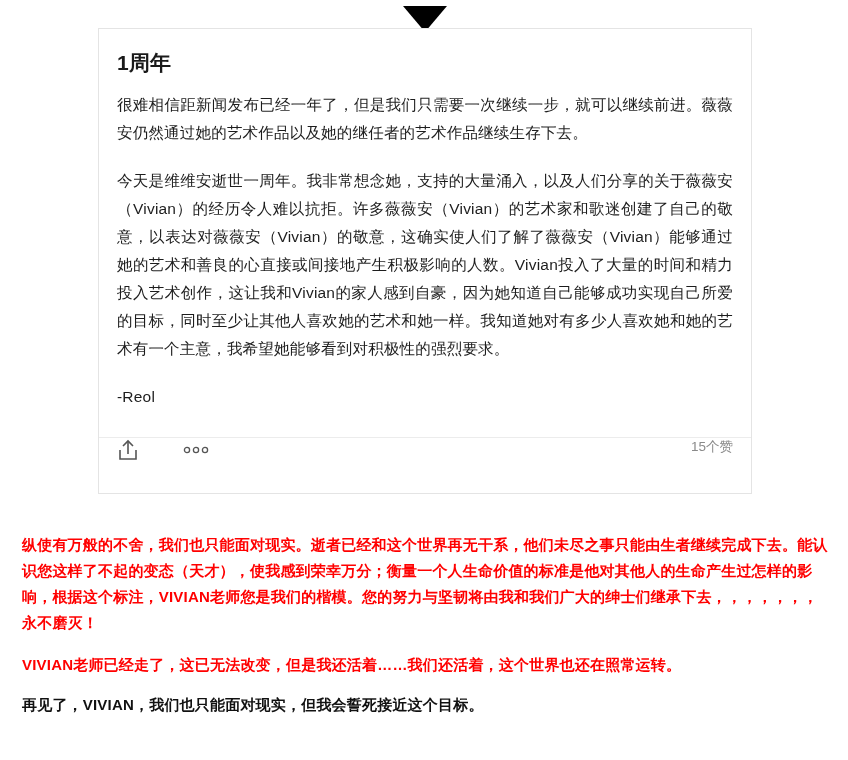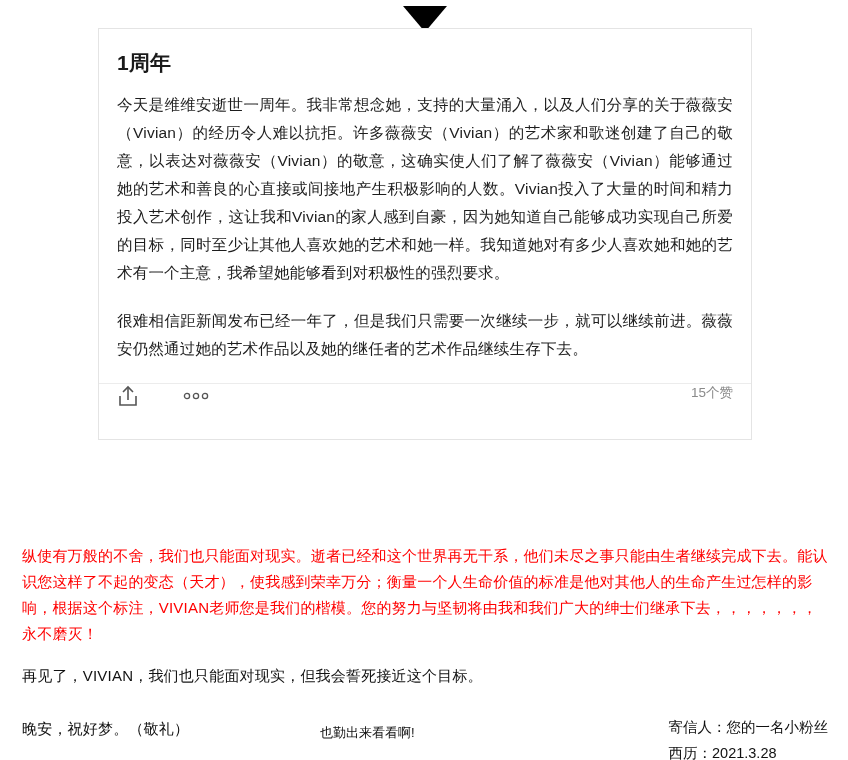--- a/index.html
+++ b/index.html
@@ -76,22 +76,23 @@
     display: block;
   }
   .footer-right {
     margin-left: auto;
     font-size: 13.5px;
     color: #8a8a8a;
   }
   .commentary {
     position: absolute;
     left: 22px;
-    top: 543px;
+    top: 532px;
     width: 806px;
+    font-weight: bold;
   }
   .commentary p {
     margin: 0 0 14px 0;
     font-size: 15px;
     line-height: 26px;
     letter-spacing: 0.2px;
   }
   .red {
     color: #ff0000;
   }
@@ -141,22 +142,23 @@
   <div class="arrow-marker">
     <svg width="44" height="26" viewBox="0 0 44 26" xmlns="http://www.w3.org/2000/svg">
       <polygon points="0,0 44,0 22,26" fill="#000000"></polygon>
     </svg>
   </div>
 
   <div class="card">
     <div class="card-inner">
       <div class="card-title">1周年</div>
       <div class="card-body">
+        <p>很难相信距新闻发布已经一年了，但是我们只需要一次继续一步，就可以继续前进。薇薇安仍然通过她的艺术作品以及她的继任者的艺术作品继续生存下去。</p>
         <p>今天是维维安逝世一周年。我非常想念她，支持的大量涌入，以及人们分享的关于薇薇安（Vivian）的经历令人难以抗拒。许多薇薇安（Vivian）的艺术家和歌迷创建了自己的敬意，以表达对薇薇安（Vivian）的敬意，这确实使人们了解了薇薇安（Vivian）能够通过她的艺术和善良的心直接或间接地产生积极影响的人数。Vivian投入了大量的时间和精力投入艺术创作，这让我和Vivian的家人感到自豪，因为她知道自己能够成功实现自己所爱的目标，同时至少让其他人喜欢她的艺术和她一样。我知道她对有多少人喜欢她和她的艺术有一个主意，我希望她能够看到对积极性的强烈要求。</p>
-        <p>很难相信距新闻发布已经一年了，但是我们只需要一次继续一步，就可以继续前进。薇薇安仍然通过她的艺术作品以及她的继任者的艺术作品继续生存下去。</p>
+        <p class="signature">-Reol</p>
       </div>
     </div>
     <div class="card-footer">
       <div class="footer-left">
         <span class="icon-share">
           <svg width="22" height="24" viewBox="0 0 22 24" xmlns="http://www.w3.org/2000/svg">
             <path d="M11 3 L11 16" stroke="#555" stroke-width="1.6" fill="none"></path>
             <path d="M6 8 L11 3 L16 8" stroke="#555" stroke-width="1.6" fill="none"></path>
             <path d="M3 12 L3 21 L19 21 L19 12" stroke="#555" stroke-width="1.6" fill="none"></path>
           </svg>
@@ -168,25 +170,18 @@
             <circle cx="22" cy="5" r="2.6" fill="none" stroke="#555" stroke-width="1.3"></circle>
           </svg>
         </span>
       </div>
       <div class="footer-right">15个赞</div>
     </div>
   </div>
 
   <div class="commentary">
     <p class="red red-block">纵使有万般的不舍，我们也只能面对现实。逝者已经和这个世界再无干系，他们未尽之事只能由生者继续完成下去。能认识您这样了不起的变态（天才），使我感到荣幸万分；衡量一个人生命价值的标准是他对其他人的生命产生过怎样的影响，根据这个标注，VIVIAN老师您是我们的楷模。您的努力与坚韧将由我和我们广大的绅士们继承下去，，，，，，，永不磨灭！</p>
+    <p class="red">VIVIAN老师已经走了，这已无法改变，但是我还活着……我们还活着，这个世界也还在照常运转。</p>
     <p class="black">再见了，VIVIAN，我们也只能面对现实，但我会誓死接近这个目标。</p>
   </div>
 
-  <div class="bottom-row">
-    <div class="closing">晚安，祝好梦。（敬礼）</div>
-    <div class="side-note">也勤出来看看啊!</div>
-    <div class="sign-block">
-      <div>寄信人：您的一名小粉丝</div>
-      <div>西历：2021.3.28</div>
-    </div>
-  </div>
 
 </div>
 
 </body></html>

